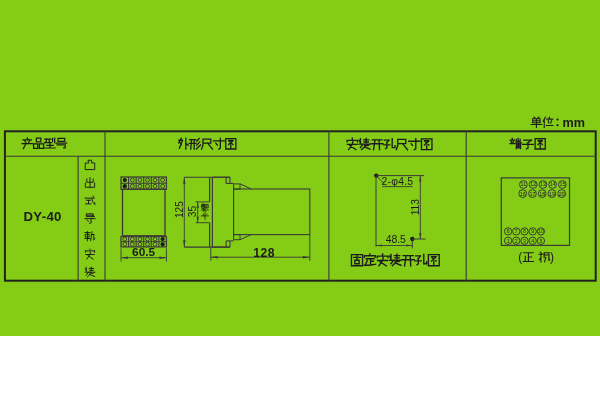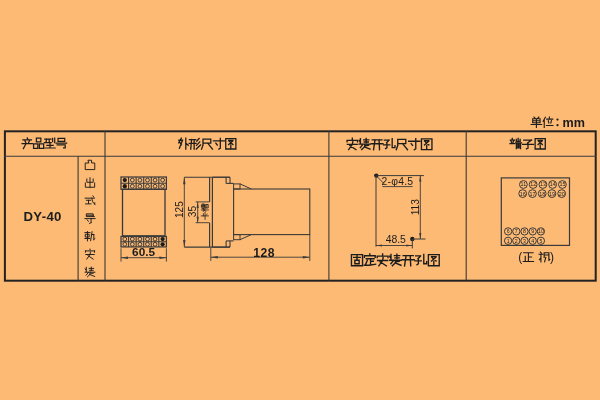--- a/index.html
+++ b/index.html
@@ -1,17 +1,17 @@
 <!DOCTYPE html>
 <html><head>
 <meta charset="utf-8">
 <title>DY-40</title>
 <style>
 html,body{margin:0;padding:0;background:#ffffff;}
-#page{position:relative;width:600px;height:400px;background:#fdba74;overflow:hidden;}
+#page{position:relative;width:600px;height:336px;background:#84cc16;overflow:hidden;}
 </style>
 </head>
 <body>
 <div id="page">
 <svg width="600" height="400" viewBox="0 0 600 400" xmlns="http://www.w3.org/2000/svg">
 
 <g>
 <path d="M0.28,0.03 L0.38,0.13 M0.72,0.03 L0.62,0.13 M0.17,0.18 L0.83,0.18 L0.83,0.54 L0.17,0.54 Z M0.17,0.36 L0.83,0.36 M0.5,0.18 L0.5,0.54 M0.03,0.7 L0.97,0.7 M0.5,0.54 L0.5,0.97" transform="translate(530.8,116.7) scale(11.2)" fill="none" stroke="#1c1c1c" stroke-width="0.1" stroke-linecap="square"></path>
         <path d="M0.3,0.04 L0.1,0.4 M0.2,0.3 L0.2,0.96 M0.66,0.03 L0.66,0.13 M0.42,0.22 L0.96,0.22 M0.56,0.36 L0.61,0.56 M0.84,0.36 L0.79,0.56 M0.4,0.78 L0.98,0.78" transform="translate(542,116.7) scale(11.2)" fill="none" stroke="#1c1c1c" stroke-width="0.1" stroke-linecap="square"></path>
 <circle cx="557.5" cy="119.6" r="1.1" fill="#1c1c1c"></circle>

